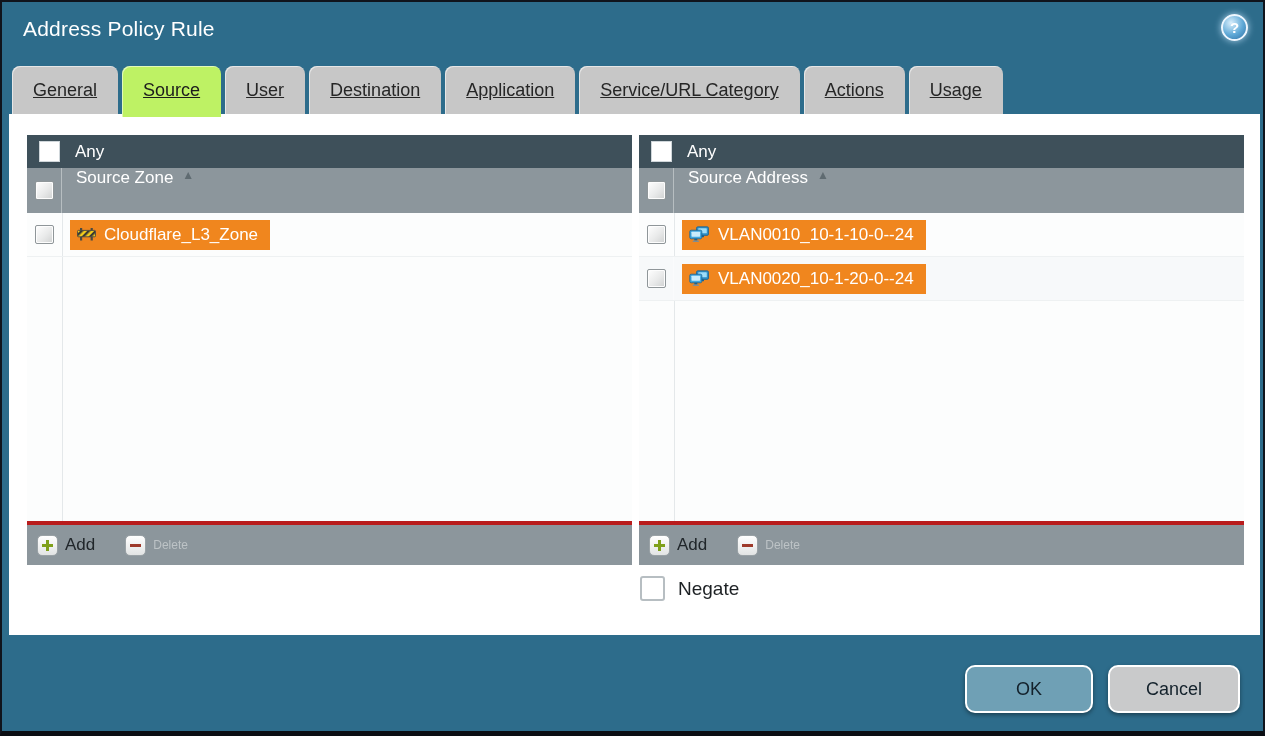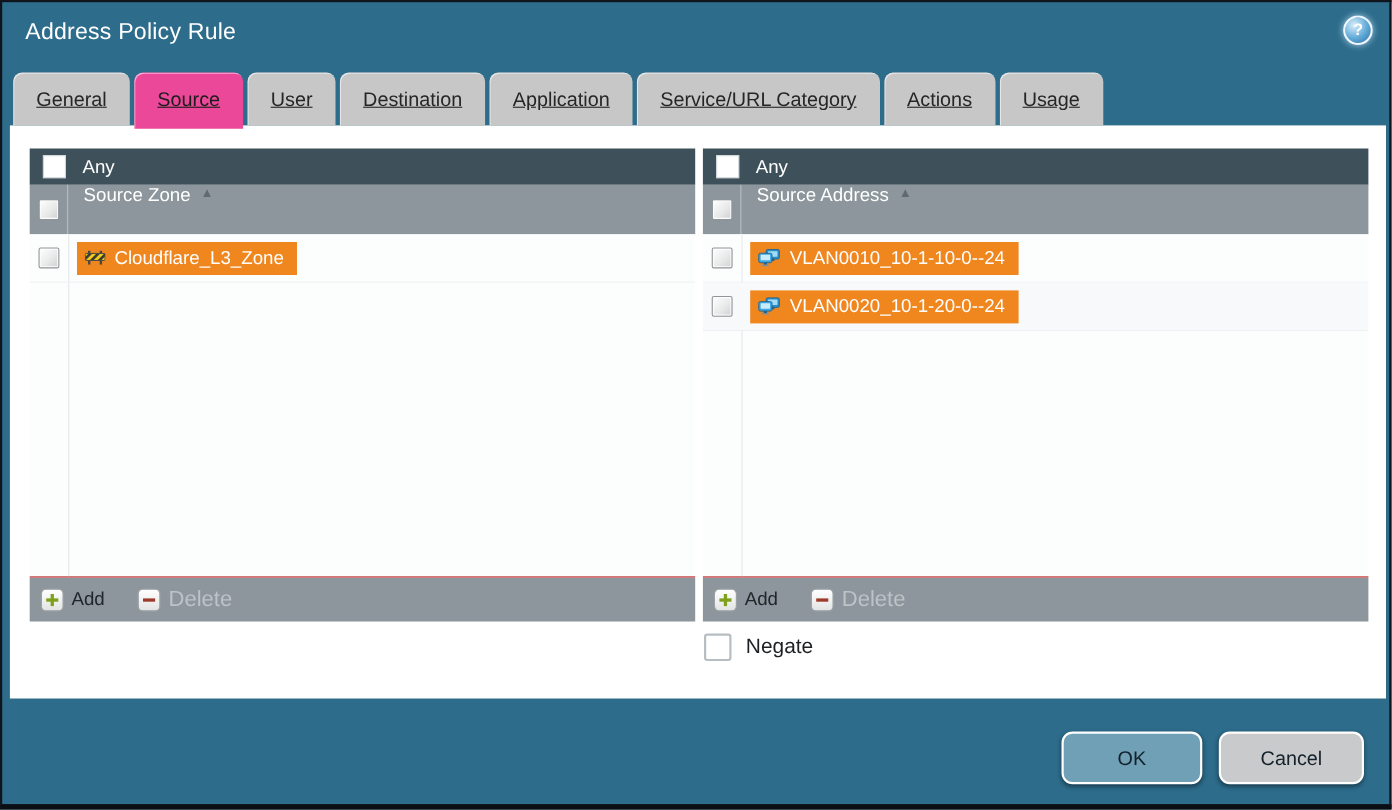--- a/index.html
+++ b/index.html
@@ -19,60 +19,60 @@
     border:2px solid #eef7ff; box-shadow:0 0 7px rgba(190,225,250,.85);
     color:#fff; font-size:15px; font-weight:bold; text-align:center; line-height:23px; cursor:pointer;
   }
   .tabs { position:absolute; left:10px; top:64px; display:flex; gap:4px; z-index:3; }
   .tab {
     height:48px; line-height:48px; padding:0 21px; background:#c7c7c7;
     border-radius:8px 8px 0 0; font-size:18px; color:#262626; cursor:pointer;
     box-shadow:inset 1px 1px 0 rgba(255,255,255,.55);
     text-decoration:underline;
   }
-  .tab.active { background:#ec4899; height:51px; color:#1c1c1c; }
+  .tab.active { background:#bef264; height:51px; color:#1c1c1c; }
   .content { position:absolute; left:7px; top:112px; width:1251px; height:521px; background:#ffffff; z-index:2; }
   .panel { position:absolute; top:21px; width:605px; height:430px; display:flex; flex-direction:column; }
   .panel-left { left:18px; }
   .panel-right { left:630px; }
   .any-row { height:33px; background:#3e505a; display:flex; align-items:center; flex:none; }
   .cb-any {
     width:21px; height:21px; background:#ffffff; margin-left:12px; flex:none;
     border:1px solid #cfd6da; cursor:pointer;
   }
   .any-label { margin-left:15px; color:#ffffff; font-size:17px; }
   .col-header { height:45px; background:#8c969c; display:flex; align-items:flex-start; flex:none; cursor:pointer; }
   .cb-col { width:35px; flex:none; display:flex; justify-content:center; align-items:center; align-self:stretch; border-right:1px solid rgba(255,255,255,.38); }
   .cb-3d {
     width:19px; height:19px; border:1px solid #8f9699; border-radius:2px; cursor:pointer;
     background:linear-gradient(135deg,#ffffff 0%,#e9eaea 55%,#cfd1d1 100%);
     box-shadow:inset 0 0 0 1px #fdfdfd;
   }
   .col-label { margin-left:14px; color:#ffffff; font-size:17px; }
   .sort-arrow { margin-left:9px; color:#5f6b71; font-size:12px; }
-  .list { flex:1; background:#fcfdfd; position:relative; border-bottom:1px solid #b91c1c; overflow:hidden; }
+  .list { flex:1; background:#fcfdfd; position:relative; border-bottom:4px solid #b91c1c; overflow:hidden; }
   .cb-divider { position:absolute; left:35px; top:0; bottom:0; width:1px; background:#e4e8ea; }
   .row { height:44px; display:flex; align-items:center; border-bottom:1px solid #eef1f2; cursor:pointer; position:relative; }
   .row.alt { background:#f7f9fa; }
   .chip {
     display:inline-flex; align-items:center; gap:8px; background:#f0861e; color:#ffffff;
     height:30px; padding:0 12px 0 7px; font-size:17px; margin-left:8px; white-space:nowrap;
   }
   .panel-footer { height:40px; background:#8c969c; display:flex; align-items:center; padding-left:10px; flex:none; }
   .ftr-btn { display:flex; align-items:center; gap:7px; cursor:pointer; margin-right:30px; }
   .ftr-icon {
     width:21px; height:21px; border-radius:5px; border:1px solid #9aa2a6; position:relative;
     background:linear-gradient(#ffffff,#e2e4e4);
   }
   .plus-glyph::before, .plus-glyph::after { content:""; position:absolute; background:#7fa01b; }
   .plus-glyph::before { left:4px; top:8px; width:11px; height:3px; }
   .plus-glyph::after { left:8px; top:4px; width:3px; height:11px; }
   .minus-glyph::before { content:""; position:absolute; background:#9e3a2b; left:4px; top:8px; width:11px; height:3px; }
   .add-label { font-size:17px; color:#20262a; }
-  .delete-label { font-size:20px; color:#bdc3c6; }
+  .delete-label { font-size:12px; color:#bdc3c6; }
   .negate-row { position:absolute; left:631px; top:462px; display:flex; align-items:center; }
   .cb-negate { width:25px; height:25px; background:#ffffff; border:2px solid #b7bec2; border-radius:3px; cursor:pointer; }
   .negate-label { margin-left:13px; font-size:19px; color:#1d2124; }
   .btn {
     position:absolute; top:663px; height:48px; border:2px solid #ffffff; border-radius:10px;
     font-size:18px; color:#13212b; text-align:center; line-height:44px; cursor:pointer;
     box-shadow:0 2px 4px rgba(0,0,0,.4);
   }
   .btn-ok { left:963px; width:128px; background:#6fa0b5; }
   .btn-cancel { left:1106px; width:132px; background:#c9cacb; }

